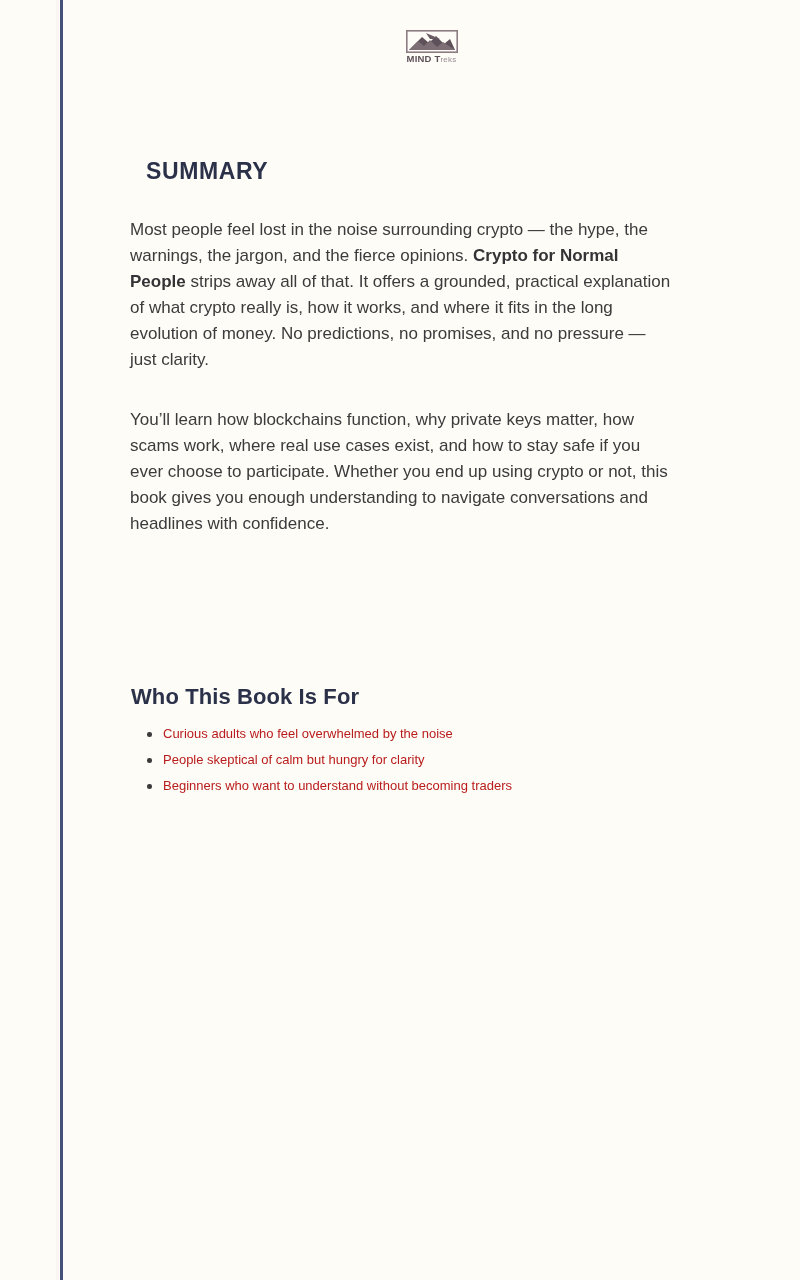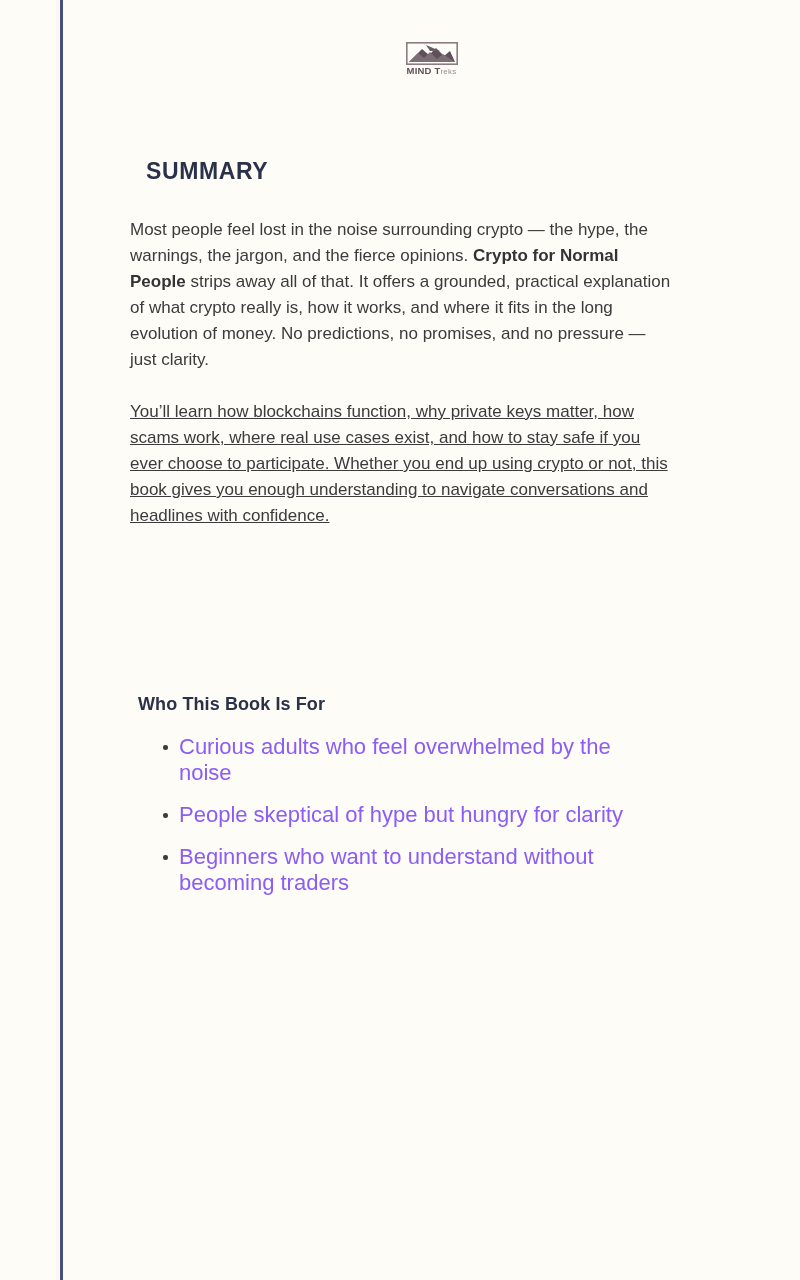--- a/index.html
+++ b/index.html
@@ -40,21 +40,21 @@
     top: 0;
     width: 737px;
     height: 1280px;
     box-sizing: border-box;
   }
 
   
   .brand {
     position: absolute;
     left: 0;
-    top: 42px;
+    top: 30px;
     width: 737px;
     display: flex;
     justify-content: center;
   }
   .brand-mark {
     width: 56px;
     display: flex;
     flex-direction: column;
     align-items: center;
   }
@@ -102,52 +102,52 @@
     color: #2b3149;
   }
 
   p.body-para {
     margin: 0;
     font-size: 17px;
     line-height: 26px;
     color: #3b3b3c;
   }
   p.para-first { margin-top: 31px; }
-  p.para-second { margin-top: 26px; text-decoration: underline; }
+  p.para-second { margin-top: 34px; }
   .strong-run {
     font-weight: bold;
     color: #333335;
   }
 
   
   .audience {
     position: absolute;
     left: 67px;
     top: 682px;
     width: 545px;
   }
   h2.audience-title {
-    margin: 8px;
-    font-size: 18px;
+    margin: 1px;
+    font-size: 22px;
     line-height: 28px;
     font-weight: bold;
     letter-spacing: 0.1px;
     color: #2b3149;
   }
   ul.audience-list {
     margin: 10px 0 0 0;
     padding: 0 0 0 33px;
     list-style: none;
   }
   ul.audience-list li {
     position: relative;
-    font-size: 22px;
+    font-size: 13px;
     line-height: 26px;
-    color: #8b5cf6;
-    margin: 16px;
+    color: #b91c1c;
+    margin: 0;
     padding: 0;
   }
   ul.audience-list li::before {
     content: "";
     position: absolute;
     left: -16px;
     top: 11px;
     width: 4.5px;
     height: 4.5px;
     border-radius: 50%;
@@ -179,18 +179,18 @@
 
     <p class="body-para para-first"><span>Most people feel lost in the noise surrounding crypto — the hype, the warnings, the jargon, and the fierce opinions. </span><span class="strong-run">Crypto for Normal People</span><span> strips away all of that. It offers a grounded, practical explanation of what crypto really is, how it works, and where it fits in the long evolution of money. No predictions, no promises, and no pressure — just clarity.</span></p>
 
     <p class="body-para para-second">You’ll learn how blockchains function, why private keys matter, how scams work, where real use cases exist, and how to stay safe if you ever choose to participate. Whether you end up using crypto or not, this book gives you enough understanding to navigate conversations and headlines with confidence.</p>
   </div>
 
   <div class="audience">
     <h2 class="audience-title">Who This Book Is For</h2>
     <ul class="audience-list">
       <li>Curious adults who feel overwhelmed by the noise</li>
-      <li>People skeptical of hype but hungry for clarity</li>
+      <li>People skeptical of calm but hungry for clarity</li>
       <li>Beginners who want to understand without becoming traders</li>
     </ul>
   </div>
 
 </div>
 
 </body></html>

